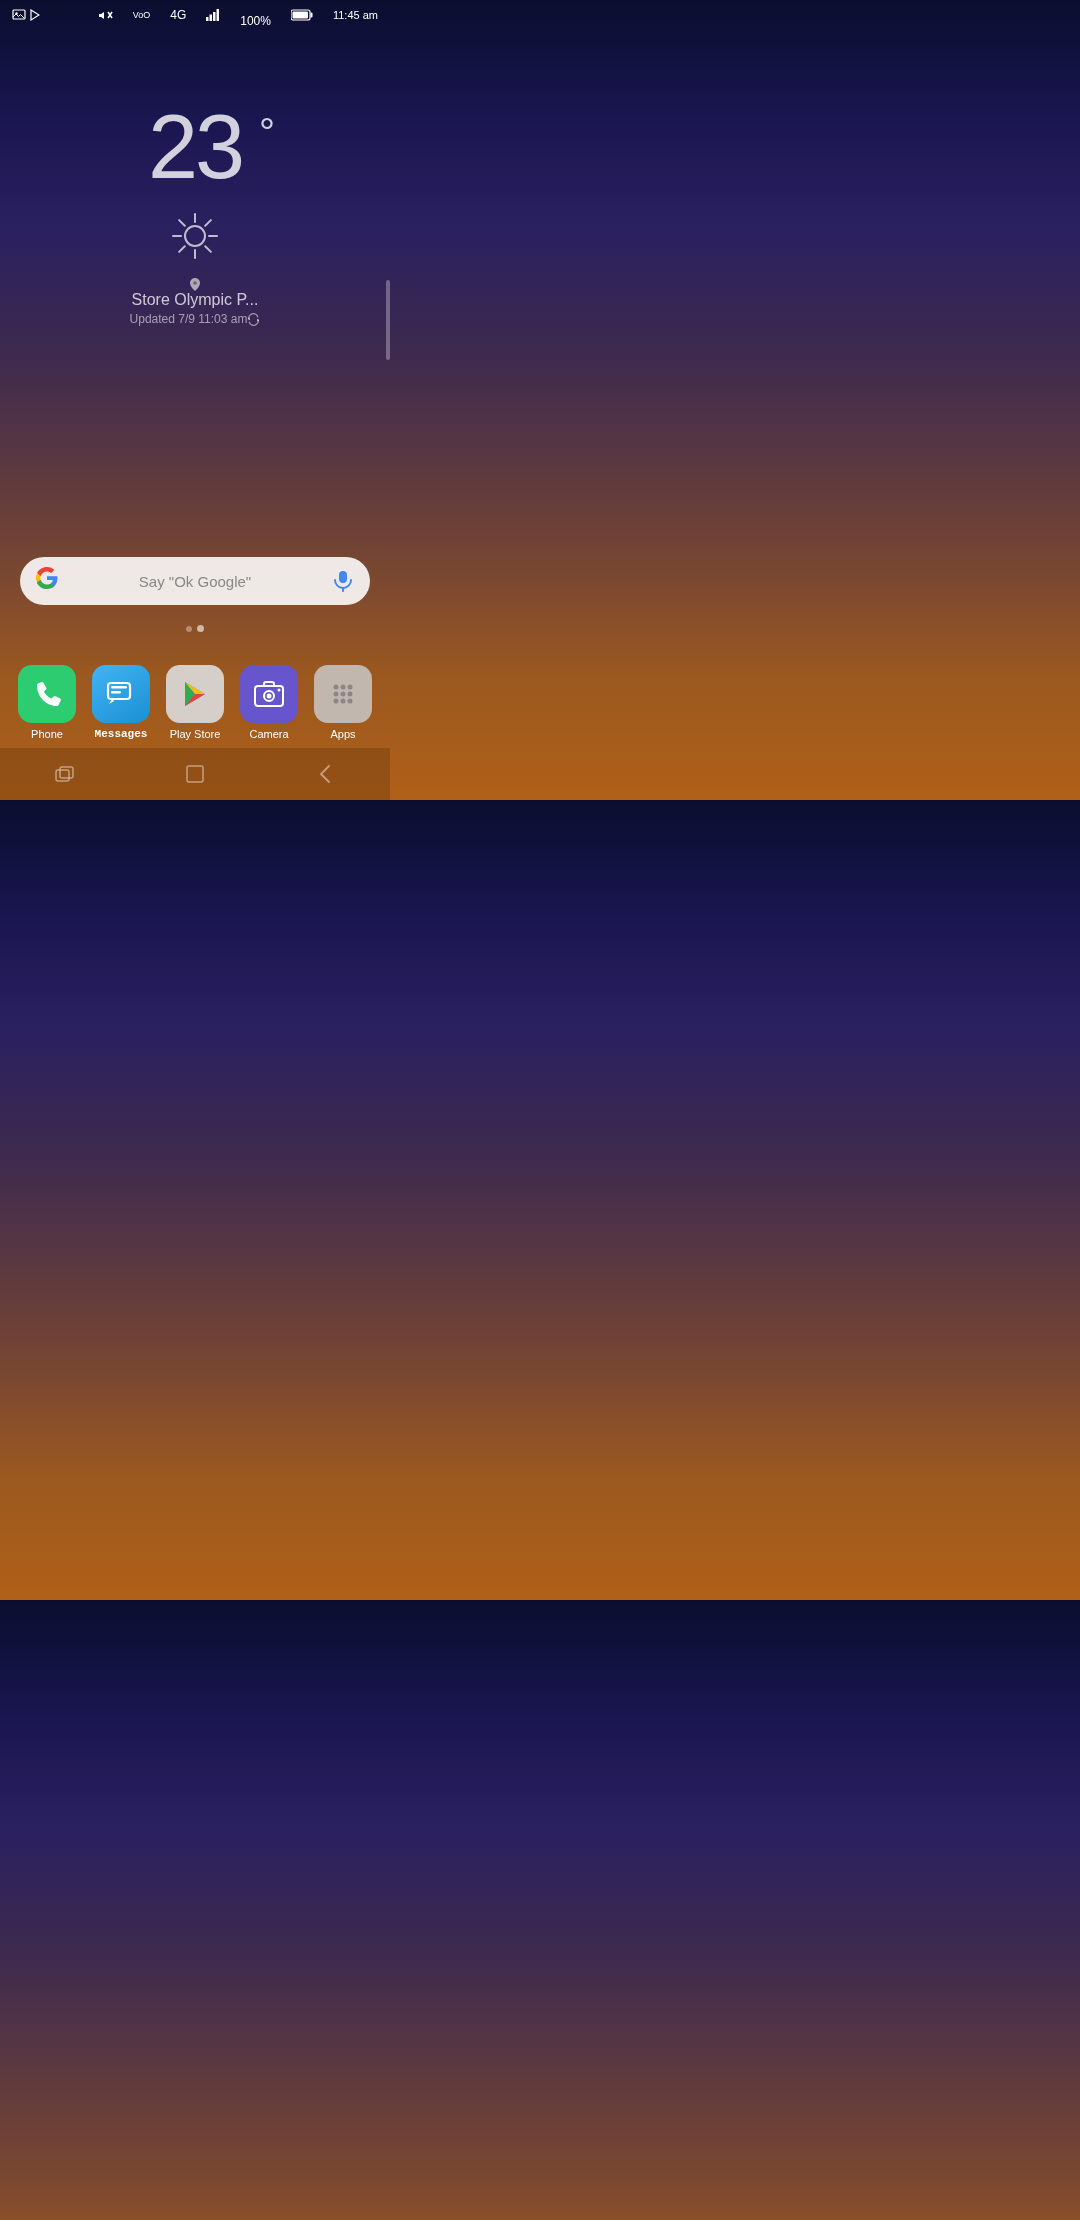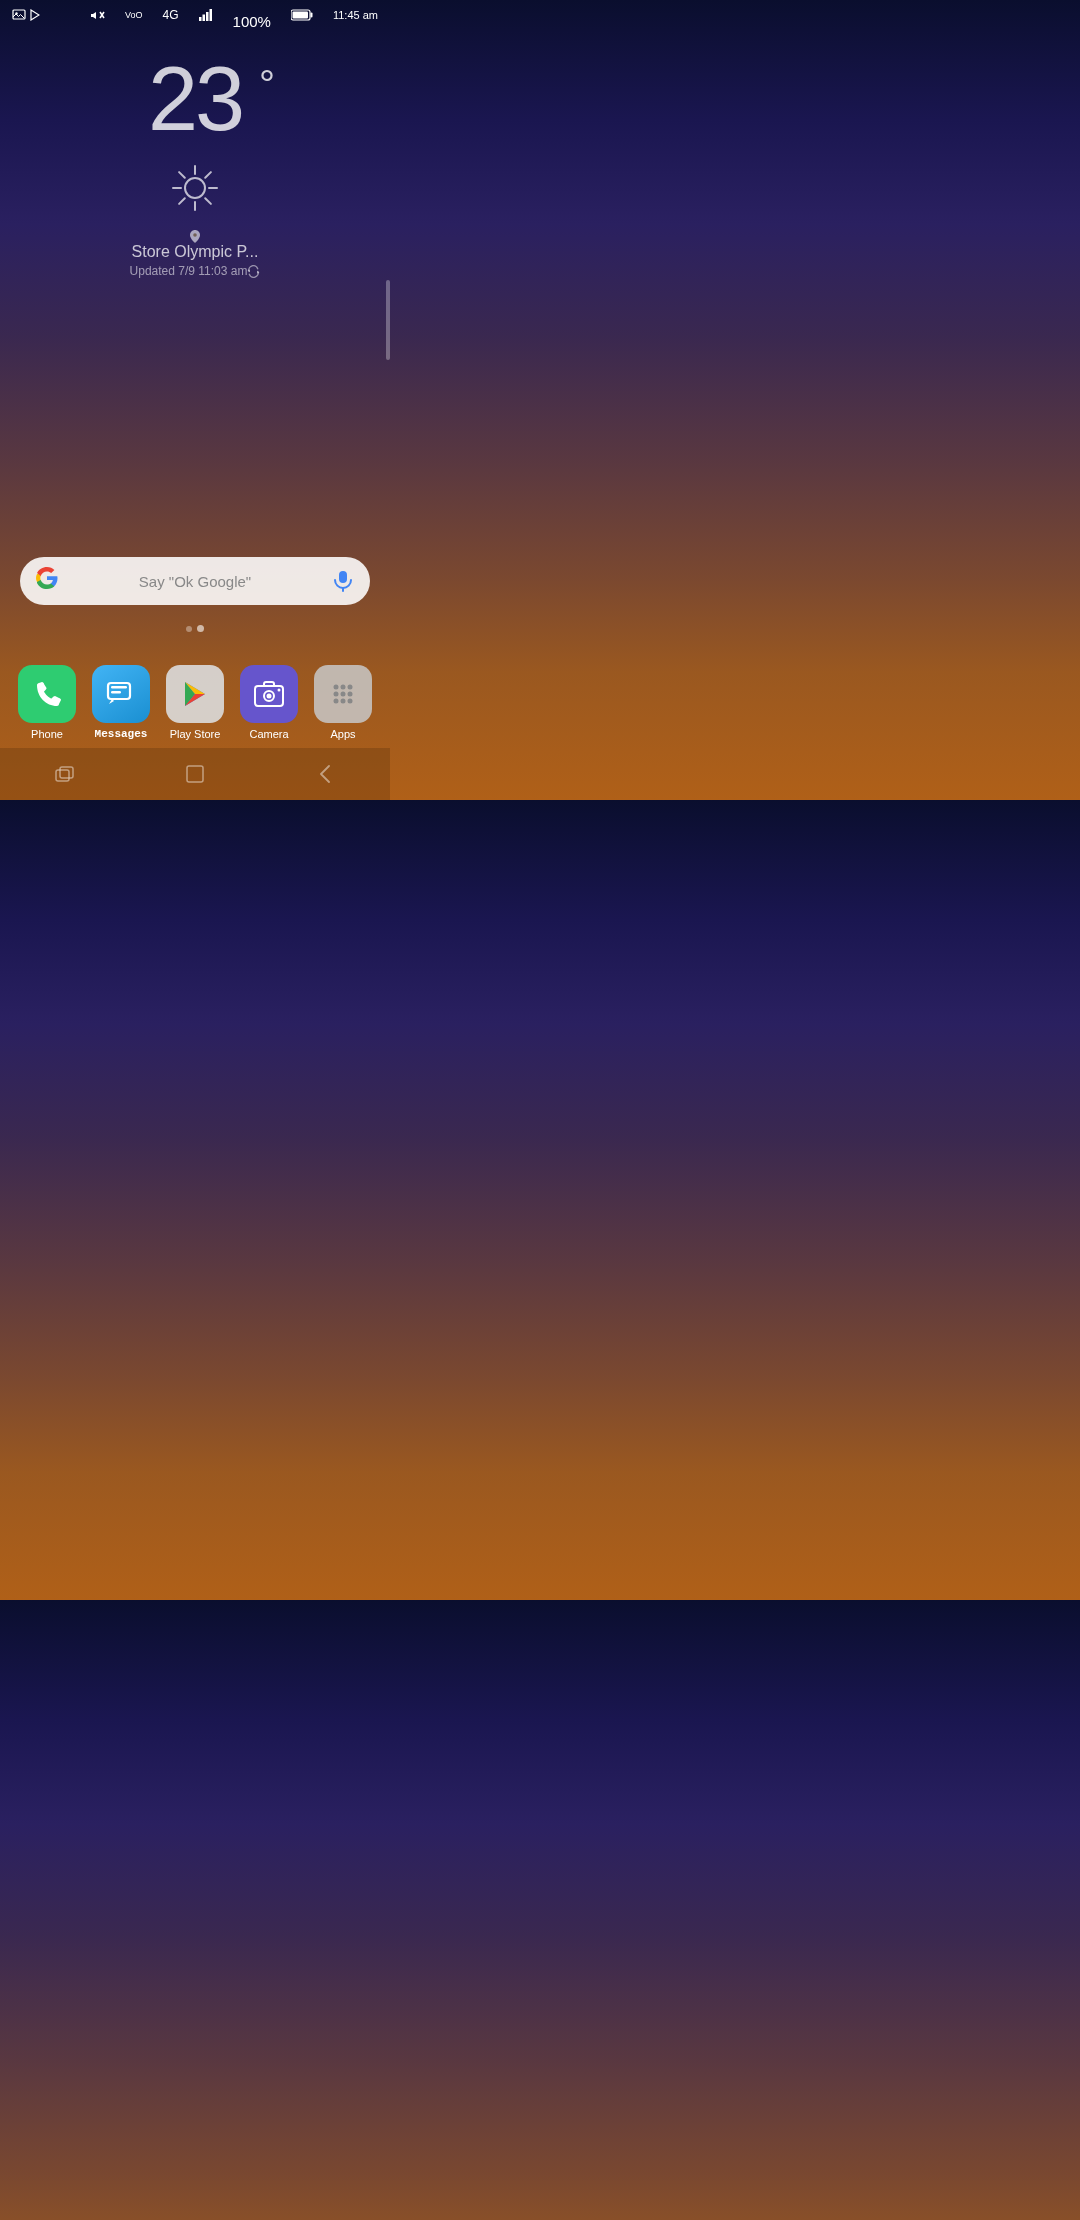--- a/index.html
+++ b/index.html
@@ -46,21 +46,21 @@
       gap: 20px;
       align-items: center;
       font-size: 11px;
     }
 
     
     .weather-widget {
       display: flex;
       flex-direction: column;
       align-items: center;
-      margin-top: 26px;
+      margin-top: 74px;
       color: rgba(255,255,255,0.75);
     }
 
     .temperature {
       font-size: 90px;
       font-weight: 200;
       letter-spacing: -3px;
       color: rgba(255,255,255,0.80);
       line-height: 1;
       position: relative;
@@ -280,21 +280,21 @@
       <line x1="13" y1="3" x2="9" y2="9" stroke="white" stroke-width="1.5"></line>
     </svg>
     <span style="font-size:9px;color:white;">VoO</span>
     <span style="font-size:12px;color:white;">4G</span>
     <svg width="14" height="12" viewBox="0 0 14 12">
       <rect x="0" y="8" width="2.5" height="4" fill="white"></rect>
       <rect x="3.5" y="5.5" width="2.5" height="6.5" fill="white"></rect>
       <rect x="7" y="3" width="2.5" height="9" fill="white"></rect>
       <rect x="10.5" y="0" width="2.5" height="12" fill="white"></rect>
     </svg>
-    <span style="color:white;font-size:15px;margin-top:12px;">100%</span>
+    <span style="color:white;font-size:12px;margin-top:12px;">100%</span>
     <svg width="22" height="12" viewBox="0 0 22 12">
       <rect x="0" y="1" width="19" height="10" rx="2" fill="none" stroke="white" stroke-width="1.2"></rect>
       <rect x="19.5" y="3.5" width="2" height="5" rx="1" fill="white"></rect>
       <rect x="1.5" y="2.5" width="15.5" height="7" rx="1" fill="white"></rect>
     </svg>
     <span style="color:white;font-size:11px;font-weight:400;">11:45 am</span>
   </div>
 </div>
 
 <div class="weather-widget">

